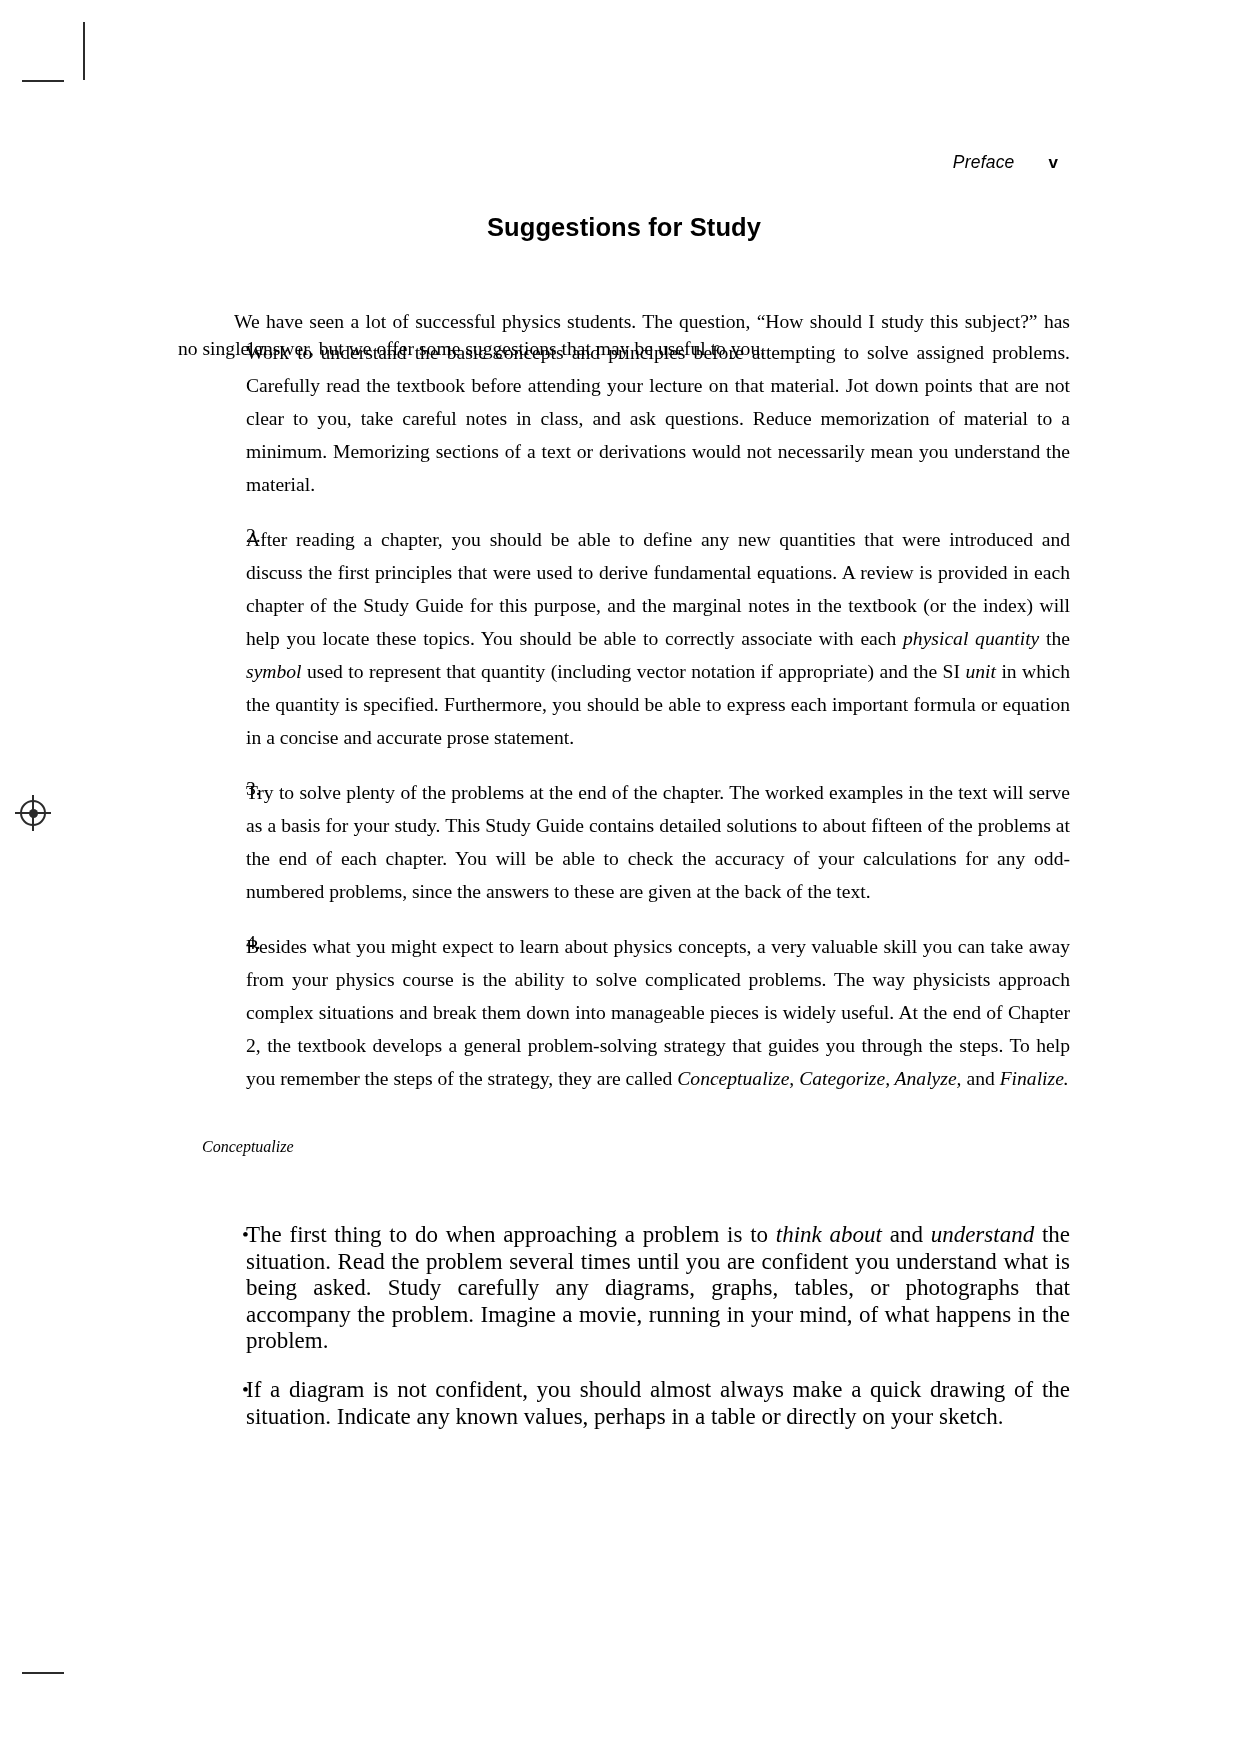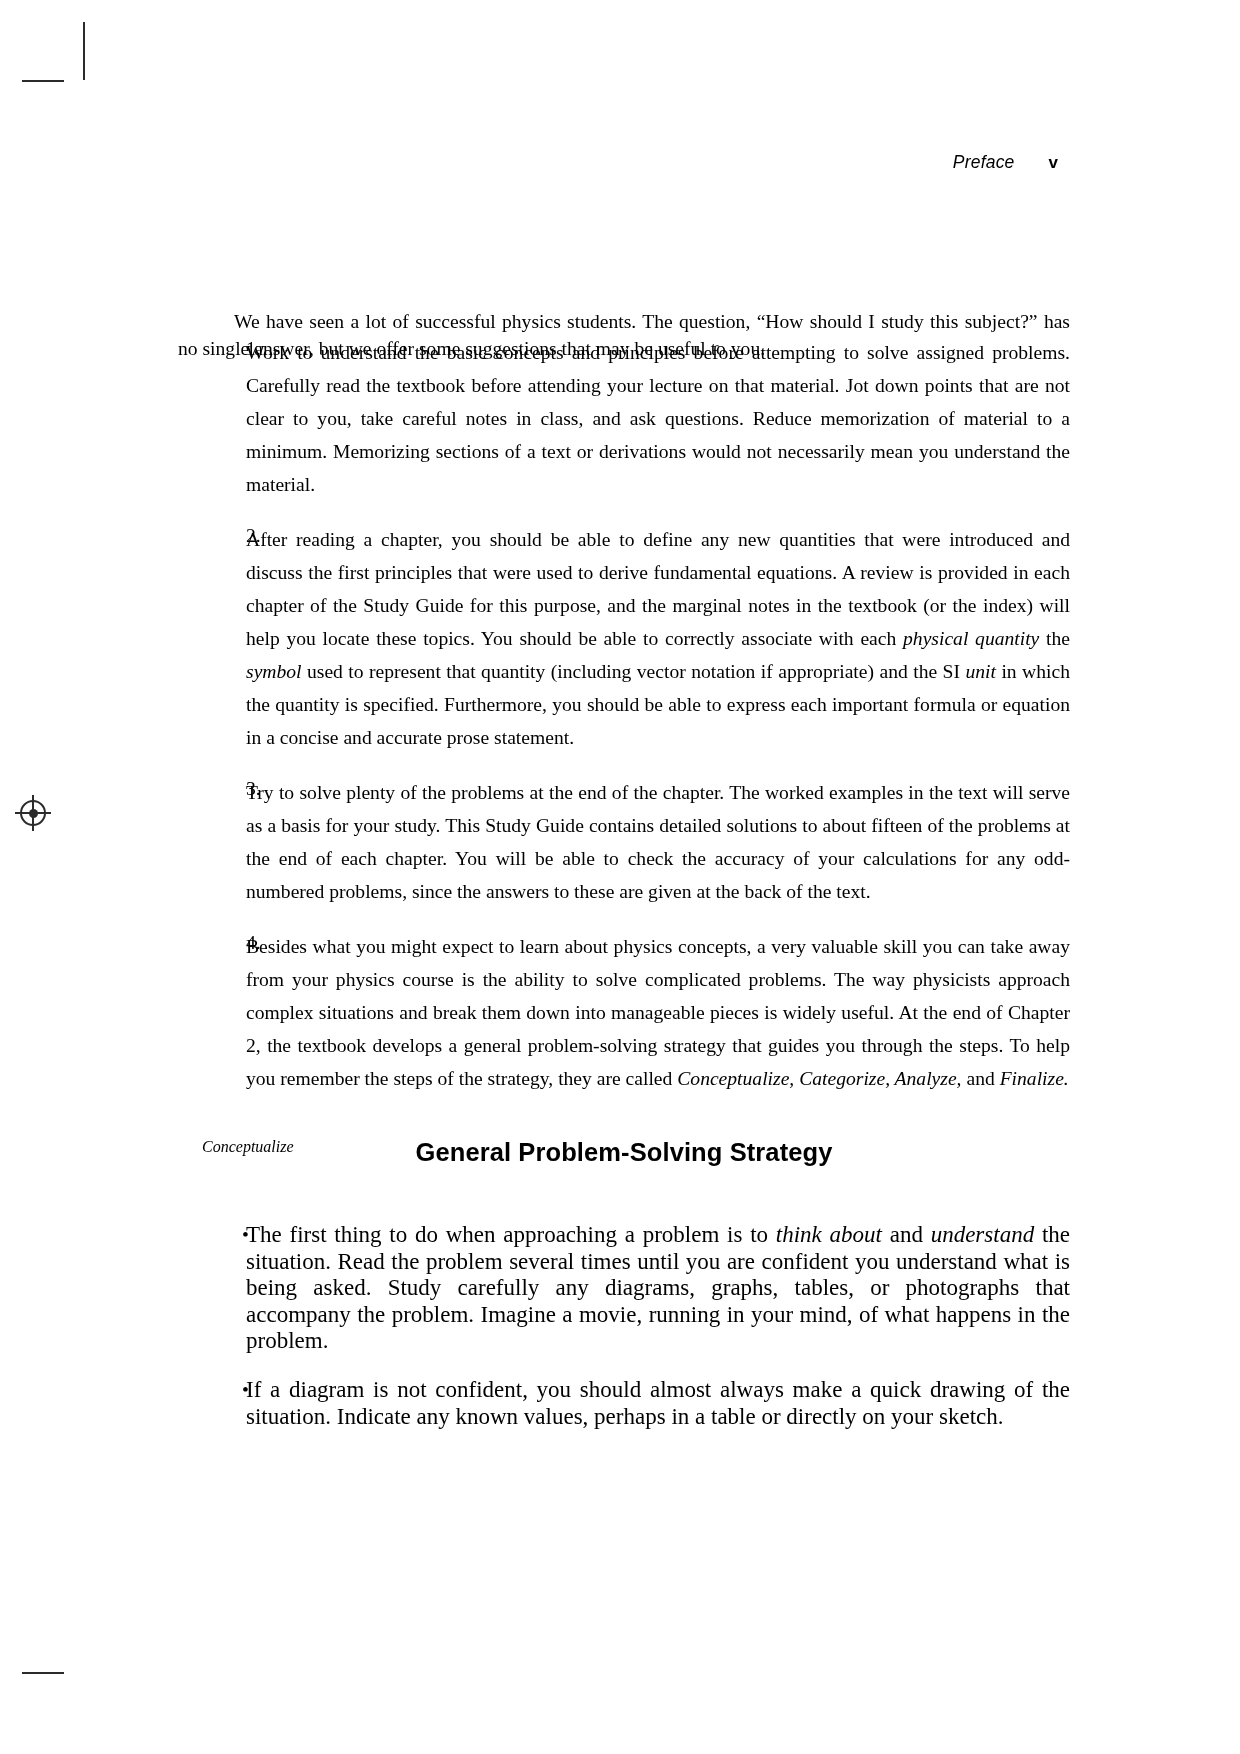--- a/index.html
+++ b/index.html
@@ -211,20 +211,21 @@
 </div>
 <div class="crop-mark-h" style="left:22px; top:1672px; width:42px;"></div>
 
 <div class="page">
 
   <div class="running-head">
     <span class="folio-label">Preface</span>
     <span class="folio-number">v</span>
   </div>
 
+  <h1 class="section-title title-suggestions">Suggestions for Study</h1>
 
   <p class="body-block intro-para">We have seen a lot of successful physics students. The question, “How should I study this subject?” has no single answer, but we offer some suggestions that may be useful to you.</p>
 
   <div class="numbered-list" id="numbered-list">
       <div class="num-item">
         <div class="marker">1.</div>
         <div class="item-text">Work to understand the basic concepts and principles before attempting to solve assigned problems. Carefully read the textbook before attending your lecture on that material. Jot down points that are not clear to you, take careful notes in class, and ask questions. Reduce memorization of material to a minimum. Memorizing sections of a text or derivations would not necessarily mean you understand the material.</div>
       </div>
       <div class="num-item">
         <div class="marker">2.</div>
@@ -233,21 +234,20 @@
       <div class="num-item">
         <div class="marker">3.</div>
         <div class="item-text">Try to solve plenty of the problems at the end of the chapter. The worked examples in the text will serve as a basis for your study. This Study Guide contains detailed solutions to about fifteen of the problems at the end of each chapter. You will be able to check the accuracy of your calculations for any odd-numbered problems, since the answers to these are given at the back of the text.</div>
       </div>
       <div class="num-item">
         <div class="marker">4.</div>
         <div class="item-text">Besides what you might expect to learn about physics concepts, a very valuable skill you can take away from your physics course is the ability to solve complicated problems. The way physicists approach complex situations and break them down into manageable pieces is widely useful. At the end of Chapter 2, the textbook develops a general problem-solving strategy that guides you through the steps. To help you remember the steps of the strategy, they are called <em>Conceptualize, Categorize, Analyze,</em> and <em>Finalize.</em></div>
       </div>
     </div>
 
-  <h1 class="section-title title-strategy">General Problem-Solving Strategy</h1>
 
   <div class="subhead-conceptualize">Conceptualize</div>
 
   <div class="bullet-list" id="bullet-list">
       <div class="bullet-item">
         <div class="bullet-marker">•</div>
         <div class="bullet-text">The first thing to do when approaching a problem is to <em>think about</em> and <em>understand</em> the situation. Read the problem several times until you are confident you understand what is being asked. Study carefully any diagrams, graphs, tables, or photographs that accompany the problem. Imagine a movie, running in your mind, of what happens in the problem.</div>
       </div>
       <div class="bullet-item">
         <div class="bullet-marker">•</div>

